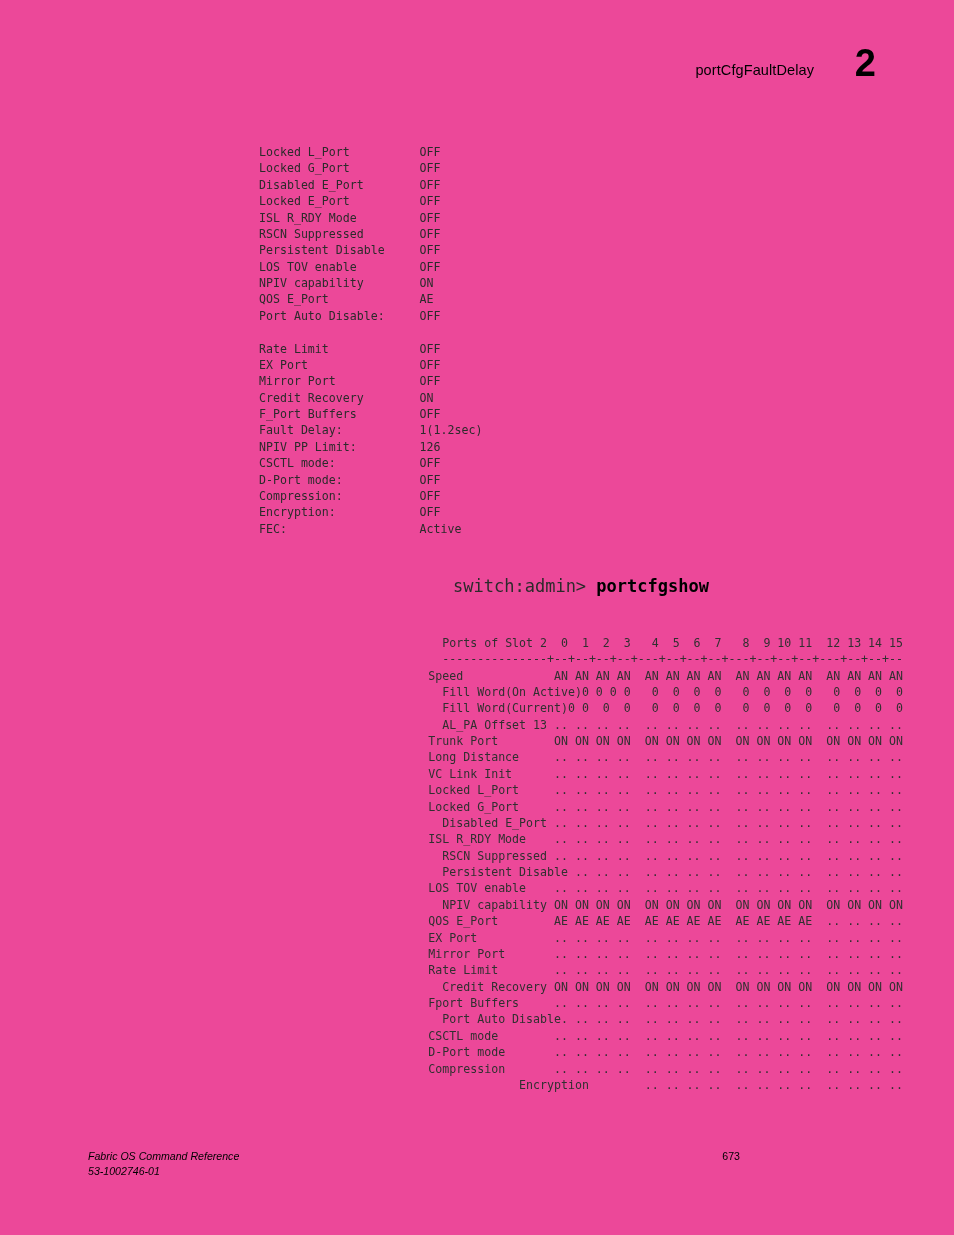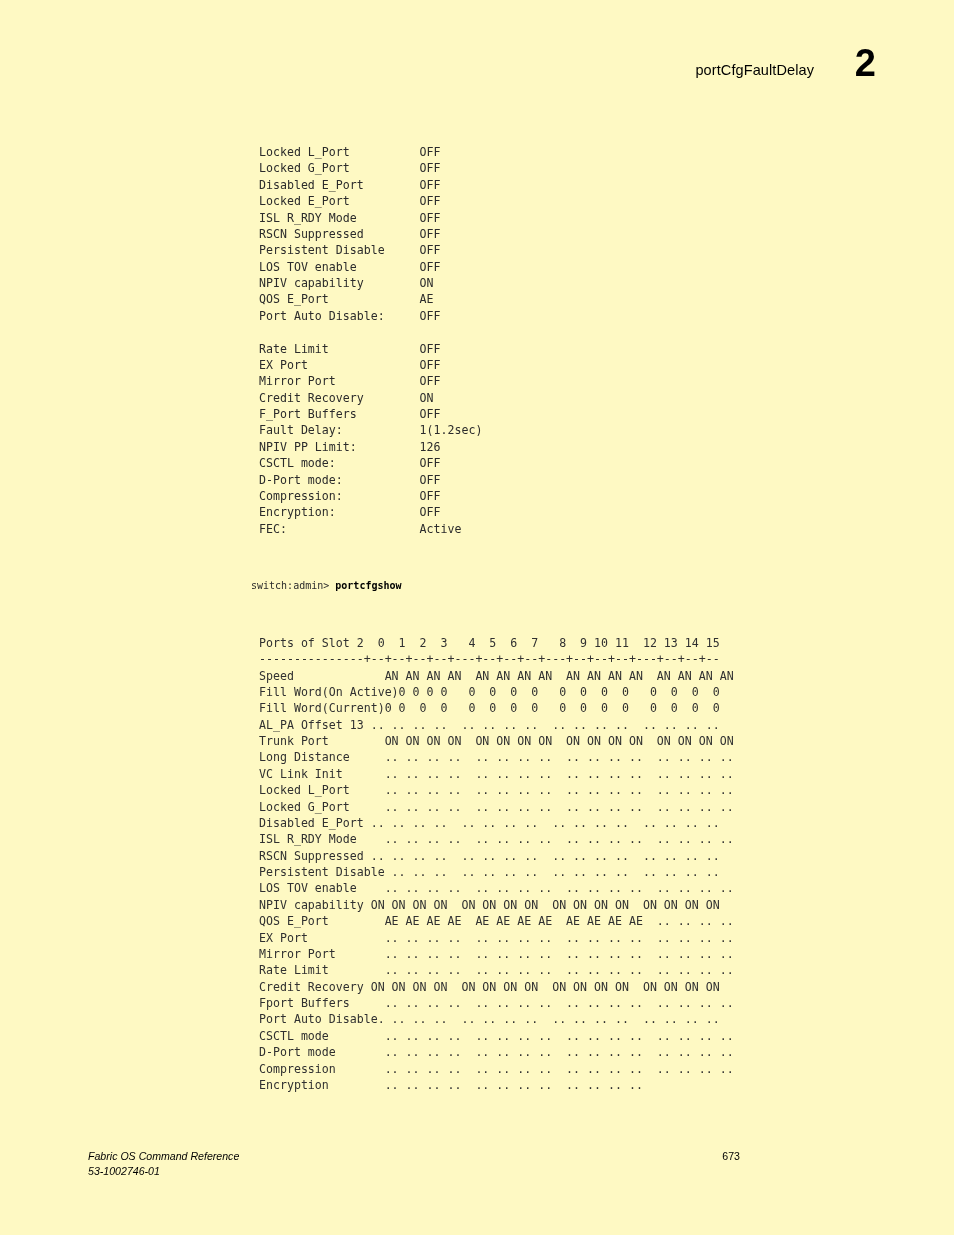--- a/index.html
+++ b/index.html
@@ -5,21 +5,21 @@
 <style>
   html, body {
     margin: 0;
     padding: 0;
     background: #ffffff;
   }
   .page {
     position: relative;
     width: 954px;
     height: 1235px;
-    background: #fef9c3;
+    background: #ec4899;
     overflow: hidden;
     font-family: "Liberation Sans", sans-serif;
     color: #000000;
   }
 
   
   .running-header {
     position: absolute;
     left: 0;
     top: 52px;
@@ -58,29 +58,30 @@
     margin: 8px;
     padding: 0;
     font-family: "DejaVu Sans Mono", "Liberation Mono", monospace;
     font-size: 11.6px;
     line-height: 16.37px;
     color: #2b2b2b;
     white-space: pre;
     letter-spacing: 0px;
     font-weight: 400;
   }
-  pre.code.tight { color: #303030; }
+  pre.code.tight { color: #303030; text-align: right; }
   .blank-line { height: 16.37px; }
 
   .cmd-line {
     font-family: "DejaVu Sans Mono", "Liberation Mono", monospace;
-    font-size: 10px;
+    font-size: 17px;
     line-height: 16.37px;
     color: #2b2b2b;
     white-space: pre;
+    text-align: center;
   }
   .cmd-line .cmd {
     font-weight: 700;
     color: #000000;
   }
 
   
   .footer {
     position: absolute;
     left: 0;

